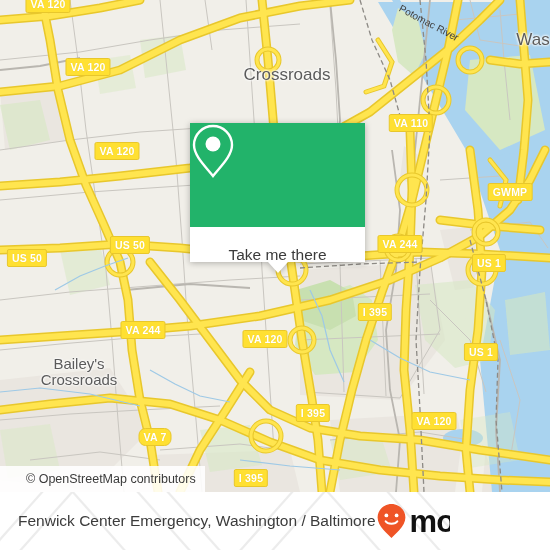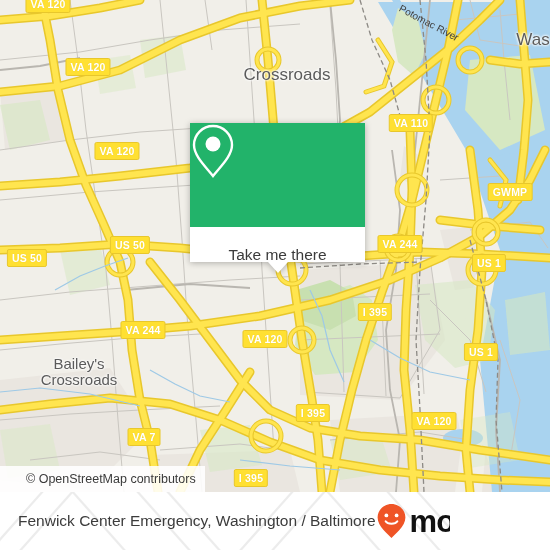--- a/index.html
+++ b/index.html
@@ -391,21 +391,21 @@
         <div class="shield" style="left: 130px; top: 245px;">US 50</div>
         <div class="shield" style="left: 27px; top: 258px;">US 50</div>
         <div class="shield" style="left: 400px; top: 244px;">VA 244</div>
         <div class="shield" style="left: 489px; top: 263px;">US 1</div>
         <div class="shield" style="left: 375px; top: 312px;">I 395</div>
         <div class="shield" style="left: 143px; top: 330px;">VA 244</div>
         <div class="shield" style="left: 265px; top: 339px;">VA 120</div>
         <div class="shield" style="left: 481px; top: 352px;">US 1</div>
         <div class="shield" style="left: 313px; top: 413px;">I 395</div>
         <div class="shield" style="left: 434px; top: 421px;">VA 120</div>
-        <div class="shield" style="left: 144px; top: 437px;">VA 7</div>
+        <div class="shield" style="left: 155px; top: 437px; border-radius: 7px;">VA 7</div>
         <div class="shield" style="left: 251px; top: 478px;">I 395</div>
       </div>
 
     <div id="popup-card">
       <div id="popup-green">
         <svg width="46" height="56" viewBox="0 0 46 56">
           <path d="M23 3 C12.5 3 4 11.5 4 22 C4 33 16 44 23 53 C30 44 42 33 42 22 C42 11.5 33.5 3 23 3 Z" fill="none" stroke="#ffffff" stroke-width="2.4"></path>
           <circle cx="23" cy="21" r="7.5" fill="#ffffff"></circle>
         </svg>
       </div>

